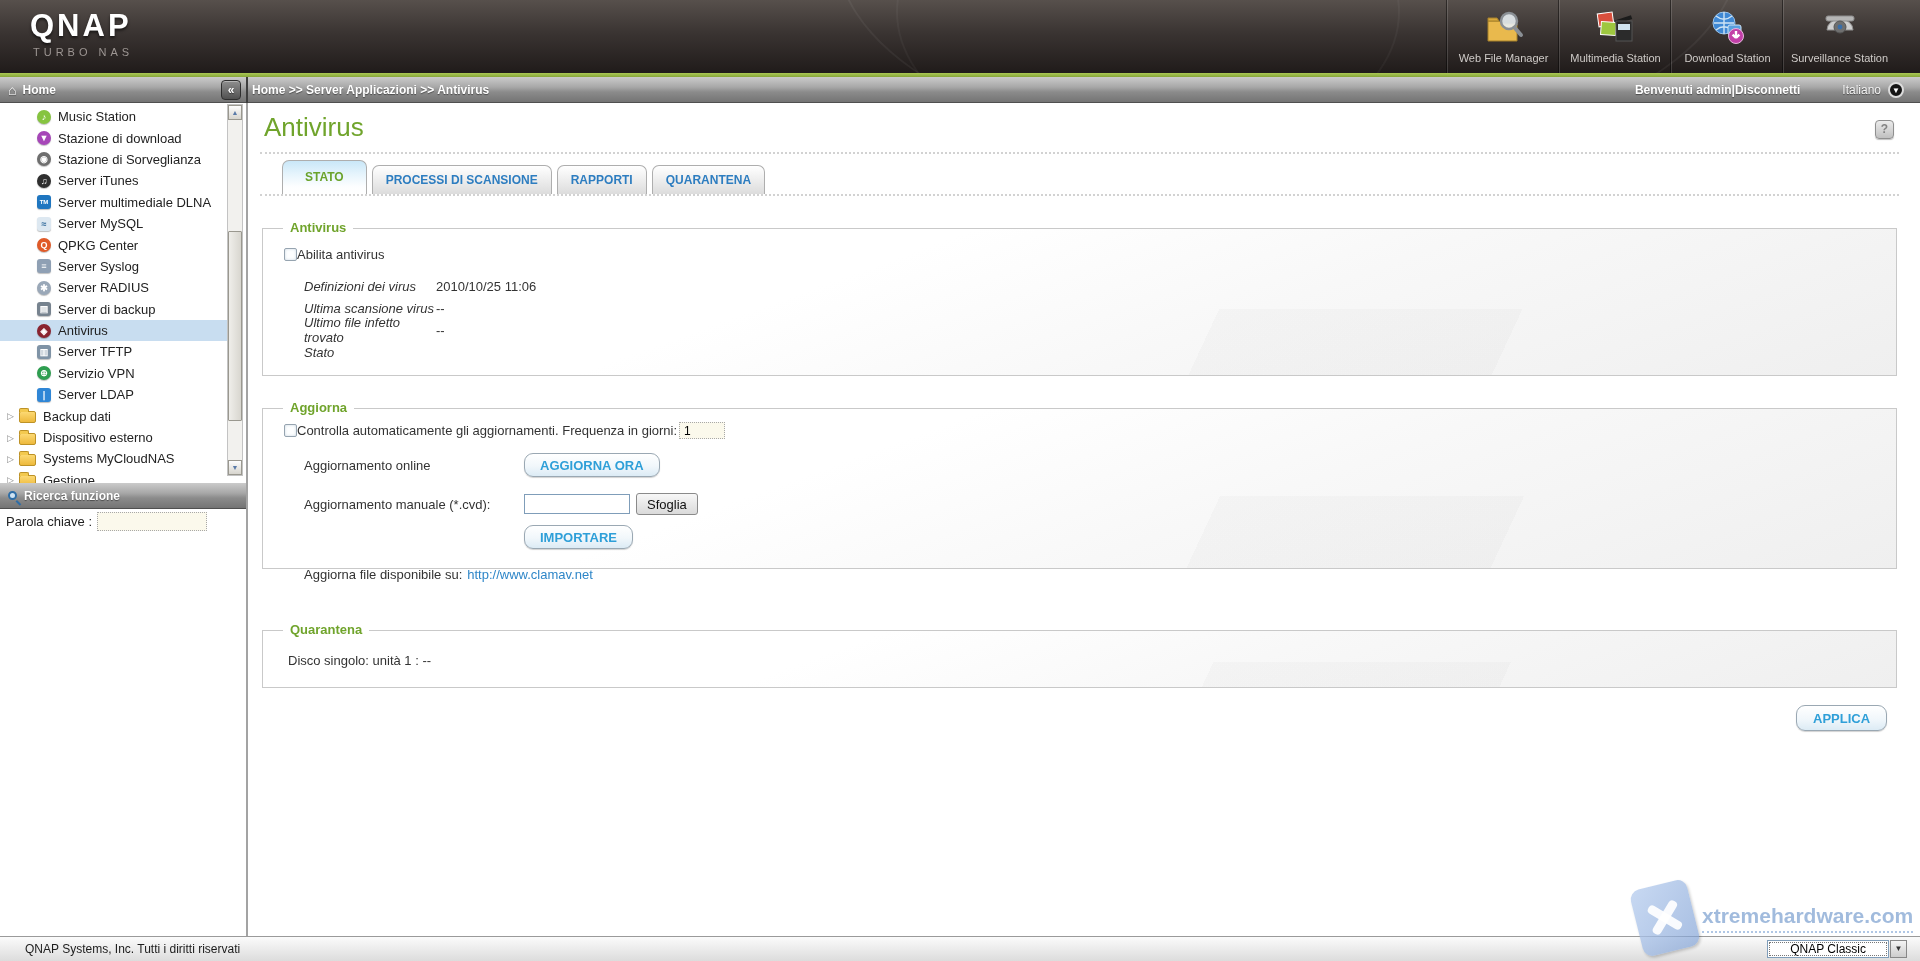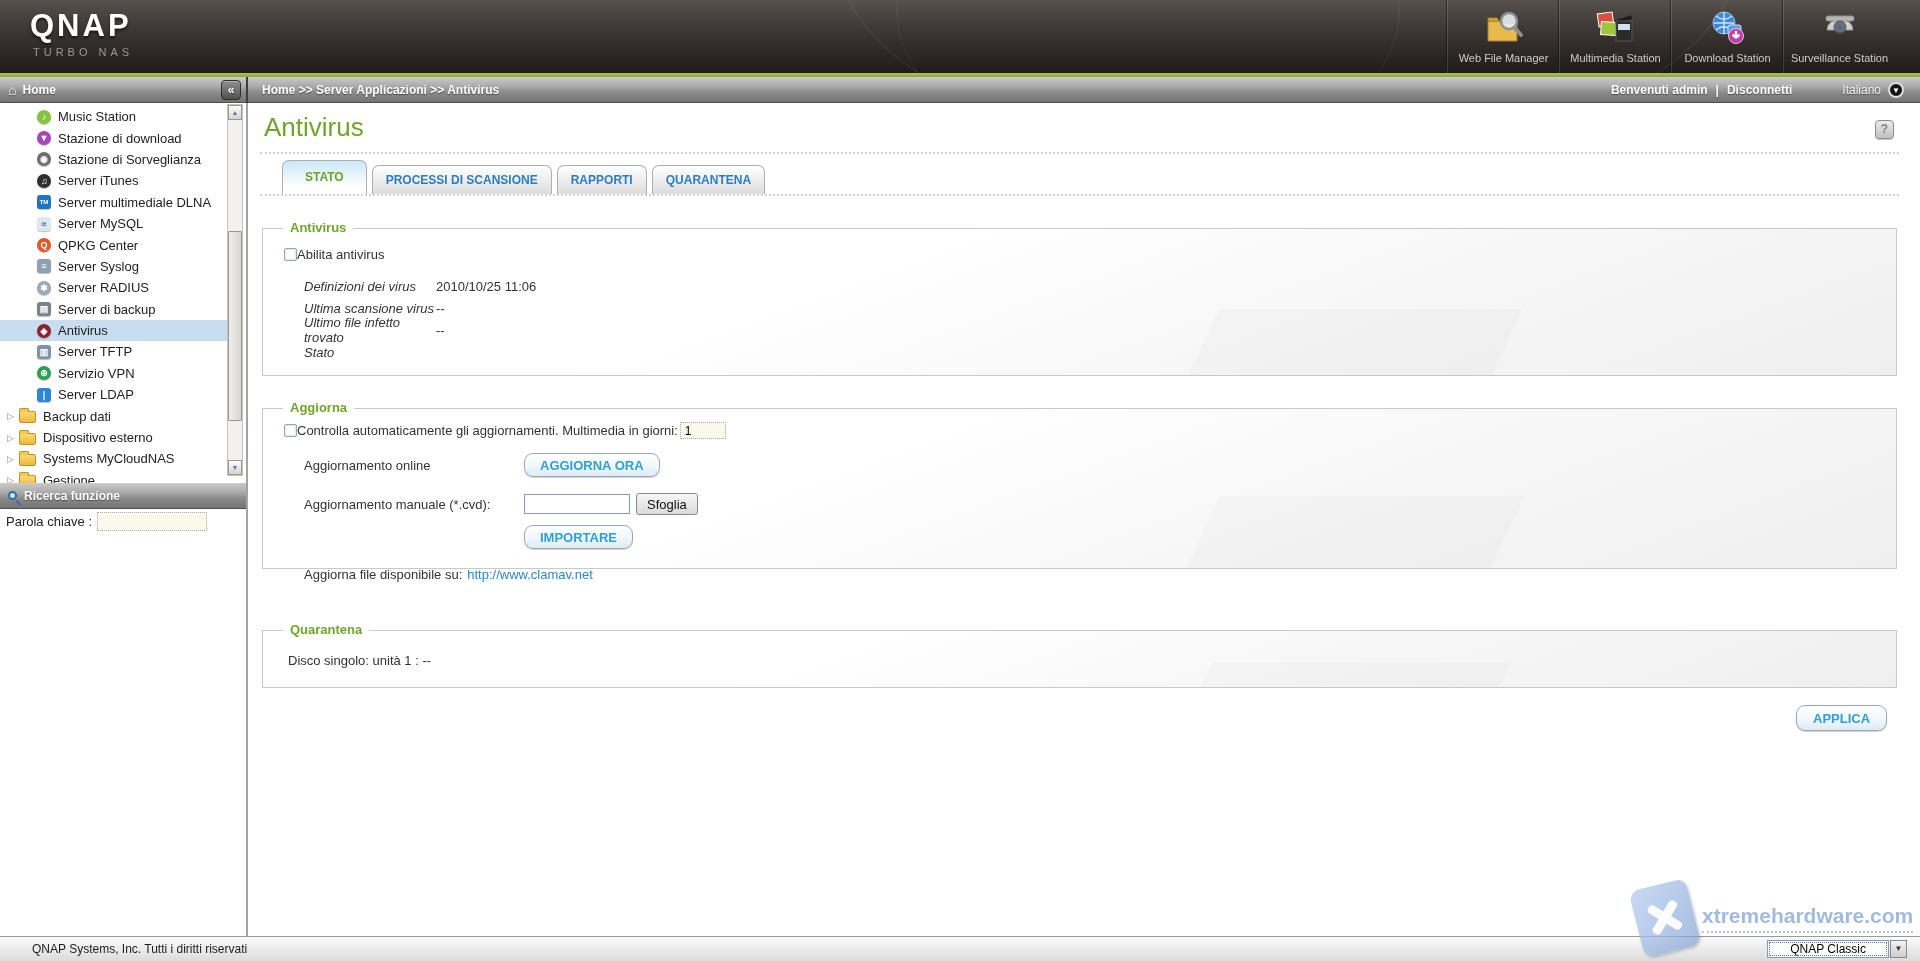--- a/index.html
+++ b/index.html
@@ -34,22 +34,22 @@
     border-bottom:1px solid #4f4f4f; color:#fff; font-weight:bold; font-size:12px;
     display:flex; align-items:center; text-shadow:0 1px 1px rgba(0,0,0,.45); }
   .side-head { left:0; width:246px; }
   .crumb-bar { left:248px; width:1672px; }
   .bar-gap { position:absolute; left:246px; top:77px; width:2px; height:26px; background:#3e3e3e; }
   .home-icon { font-size:14px; margin:0 6px 0 8px; }
   .collapse-btn { position:absolute; right:5px; top:3px; width:20px; height:20px; border-radius:4px;
     border:1px solid #2e2e2e; background:linear-gradient(180deg,#8f8f8f,#515151);
     box-shadow:inset 0 1px 0 rgba(255,255,255,.35); color:#fff; font-size:12px; font-weight:bold;
     text-align:center; line-height:18px; cursor:pointer; }
-  .crumb-text { margin-left:14px; }
-  .crumb-right { position:absolute; right:16px; top:0; height:26px; display:flex; align-items:center; gap:8px; }
+  .crumb-text { margin-left:4px; }
+  .crumb-right { position:absolute; right:16px; top:0; height:26px; display:flex; align-items:center; }
   .lang-wrap { display:flex; align-items:center; gap:7px; margin-left:42px; font-weight:normal; color:#f2f2f2; }
   .lang-circle { width:16px; height:16px; border-radius:50%; background:#151515; border:2px solid #dcdcdc;
     color:#fff; font-size:8px; display:flex; align-items:center; justify-content:center; cursor:pointer; text-shadow:none; }
   .logout { cursor:pointer; }
 
   
   .sidebar { position:absolute; left:0; top:103px; width:246px; height:833px; background:#fff; }
   .side-divider { position:absolute; left:246px; top:103px; width:2px; height:833px; background:#a3a3a3; }
   .side-list { position:absolute; left:0; top:1px; width:227px; height:379px; overflow:hidden; padding-top:2px; }
   .s-item { display:flex; align-items:center; height:21.4px; padding-left:37px; cursor:pointer; white-space:nowrap; }
@@ -138,21 +138,21 @@
     background:linear-gradient(180deg,#f7f7f7,#dadada); font-size:13px; color:#111; cursor:pointer;
     font-family:"Liberation Sans",sans-serif; }
   .link { color:#2e86c8; cursor:pointer; text-decoration:none; }
   .q-text { position:absolute; left:25px; top:22px; }
   .apply-btn { position:absolute; left:1548px; top:602px; height:26px; padding:7px 16px; }
 
   
   .footer { position:absolute; left:0; top:936px; width:1920px; height:25px;
     background:linear-gradient(180deg,#fbfbfb,#dcdcdc); border-top:1px solid #9a9a9a;
     font-size:12px; color:#1c1c1c; line-height:24px; z-index:2; }
-  .copyright { margin-left:32px; }
+  .copyright { margin-left:25px; }
   .theme-select { position:absolute; right:13px; top:3px; display:flex; cursor:pointer; }
   .ts-box { height:18px; line-height:16px; padding:0 22px; background:#fff; border:1px solid #7f9db9;
     font-size:12px; color:#000; outline:1px dotted #777; outline-offset:-3px; white-space:nowrap; }
   .ts-arrow { width:17px; height:18px; margin-left:1px; border:1px solid #888;
     background:linear-gradient(180deg,#f4f4f4,#cdcdcd); color:#333; font-size:8px;
     display:flex; align-items:center; justify-content:center; }
 
   
   .wm { position:absolute; left:1628px; top:882px; width:280px; height:78px; z-index:5; pointer-events:none; }
   .wm-tile { position:absolute; left:8px; top:2px; width:58px; height:68px; border-radius:10px;
@@ -372,21 +372,21 @@
             <span class="av-label">Stato</span>
             <span class="av-value"></span>
           </div>
         </div>
     </div>
 
     <div class="fs fs2">
       <span class="fs-legend">Aggiorna</span>
       <div class="row-flex cb-row2">
         <span class="cb"></span>
-        <span>Controlla automaticamente gli aggiornamenti. Multimedia in giorni:</span>
+        <span>Controlla automaticamente gli aggiornamenti. Frequenza in giorni:</span>
         <input class="freq-input" type="text" value="1" style="">
       </div>
       <div class="row-flex r-online">
         <span class="lbl-col">Aggiornamento online</span>
         <span class="qbtn">AGGIORNA ORA</span>
       </div>
       <div class="row-flex r-manual">
         <span class="lbl-col">Aggiornamento manuale (*.cvd):</span>
         <input class="txt-input" type="text" value="" style="">
         <button class="btn-browse">Sfoglia</button>

